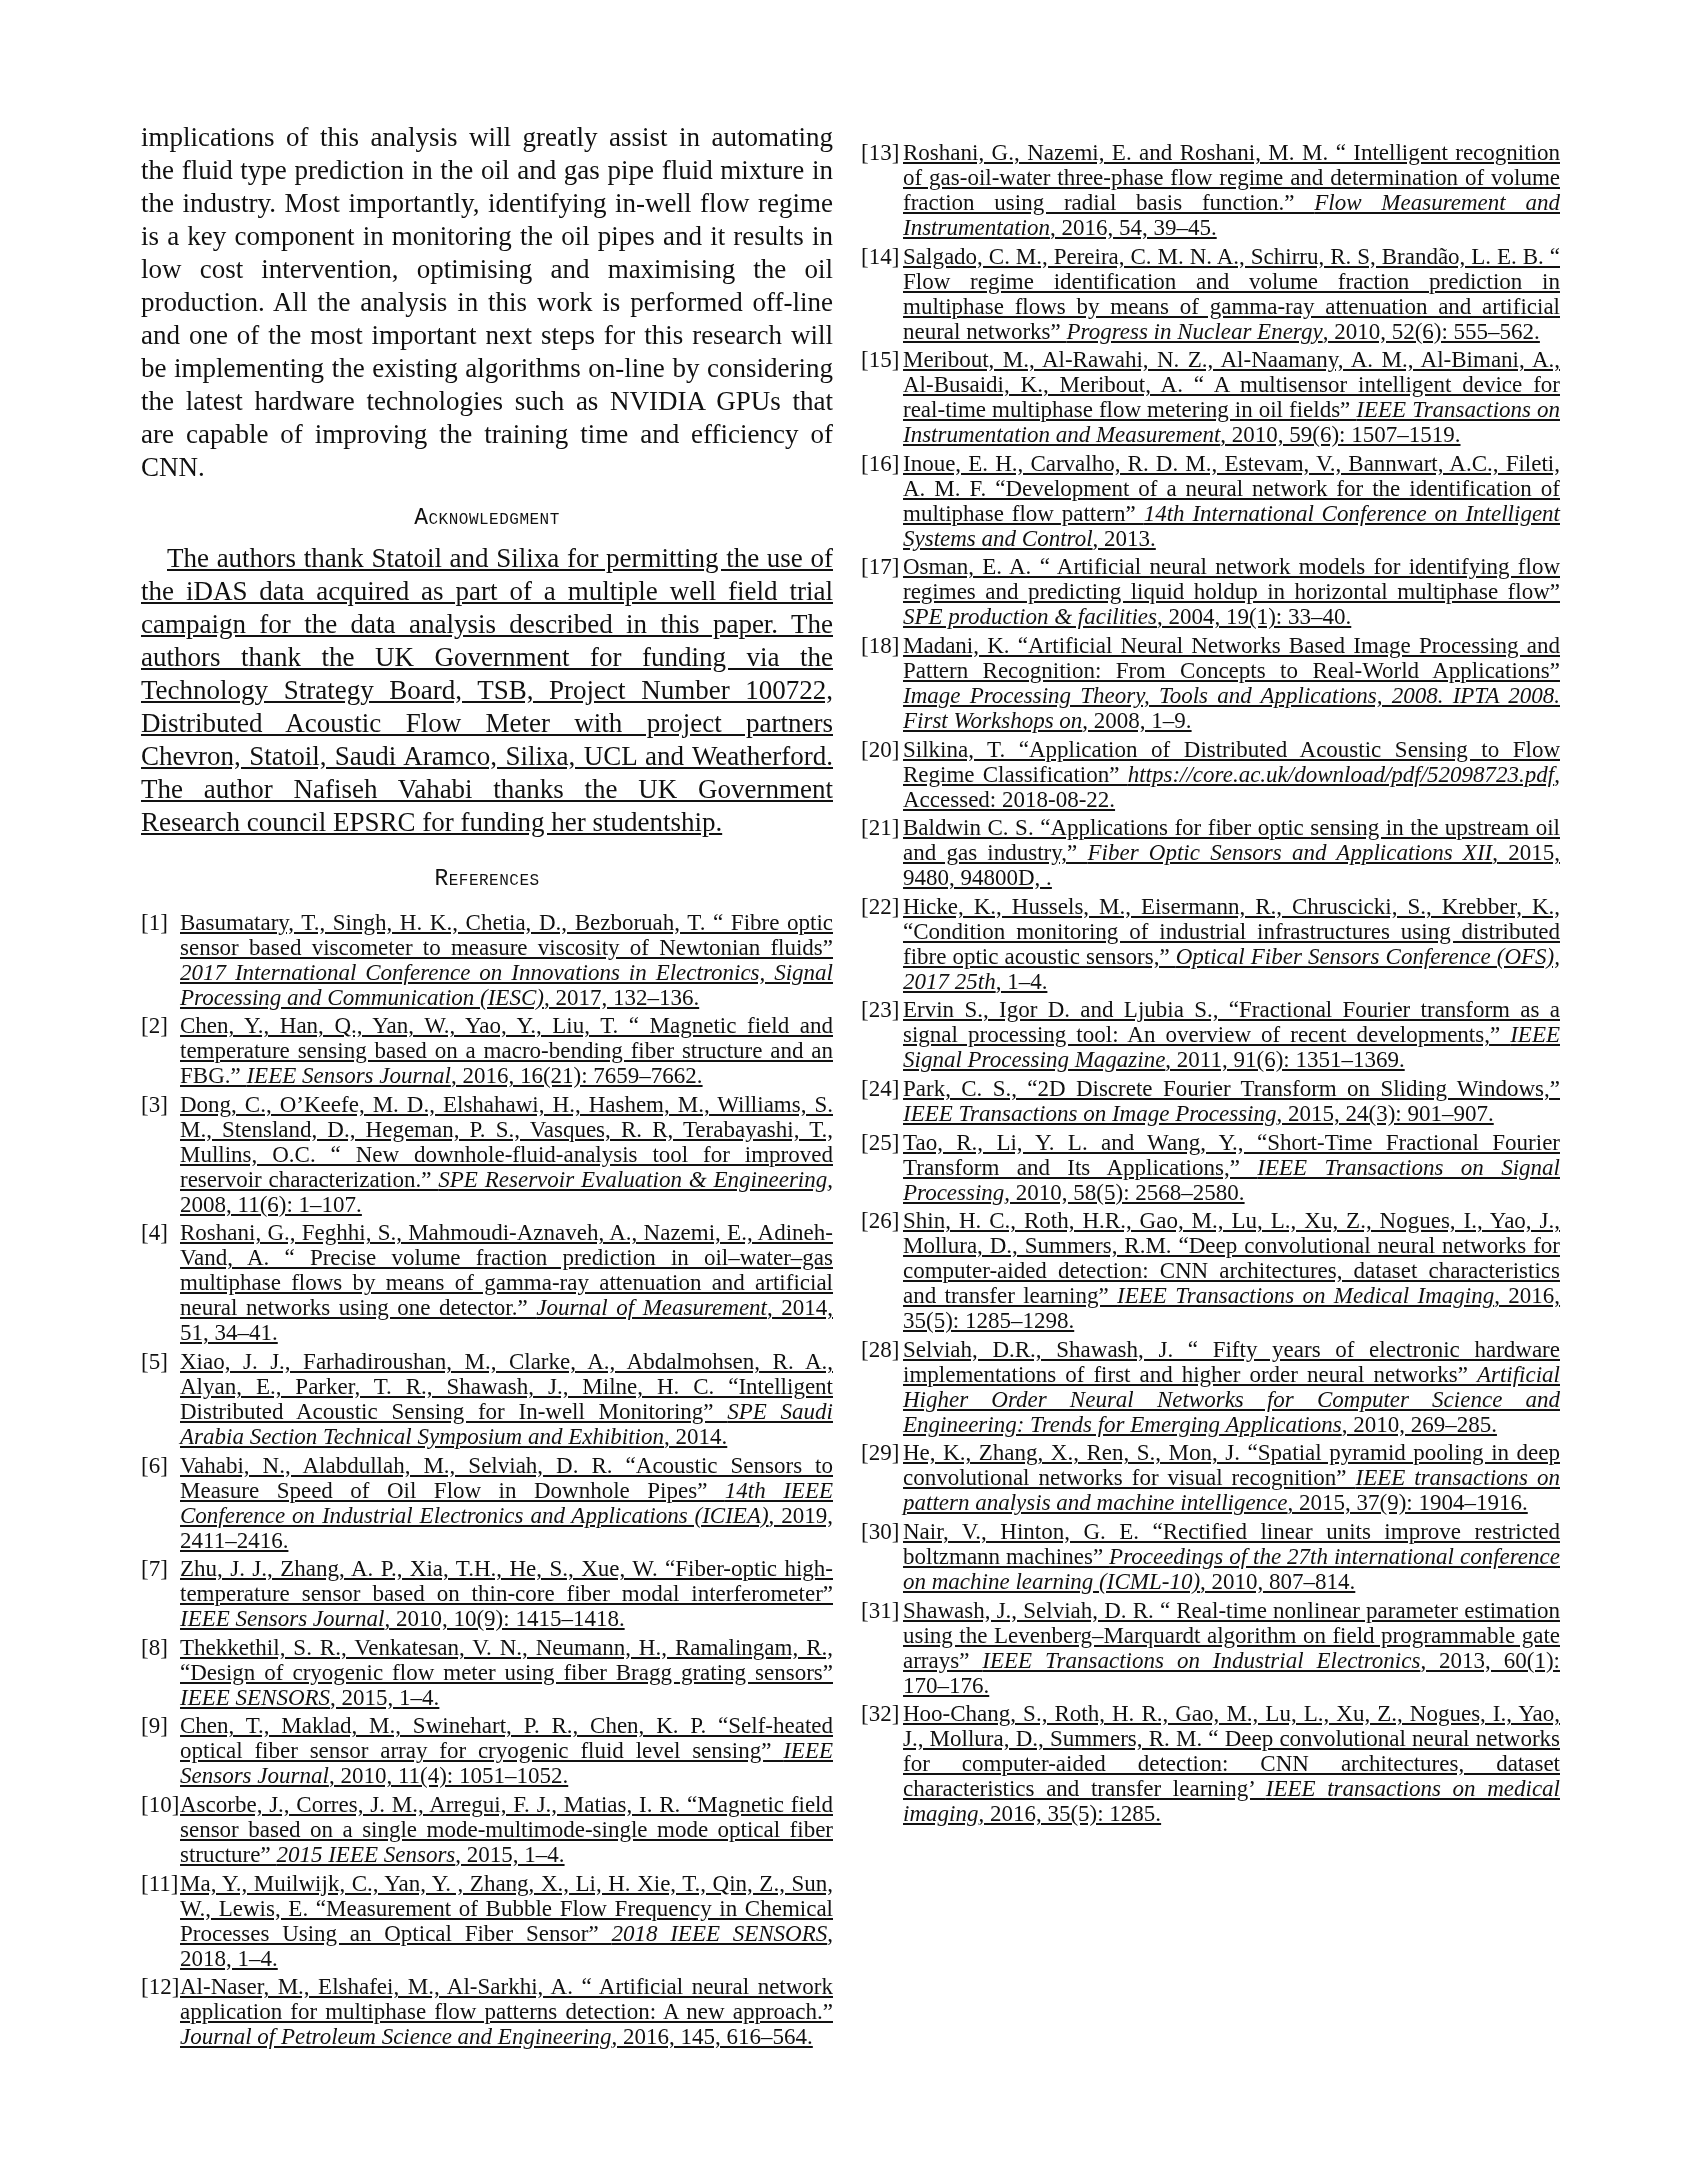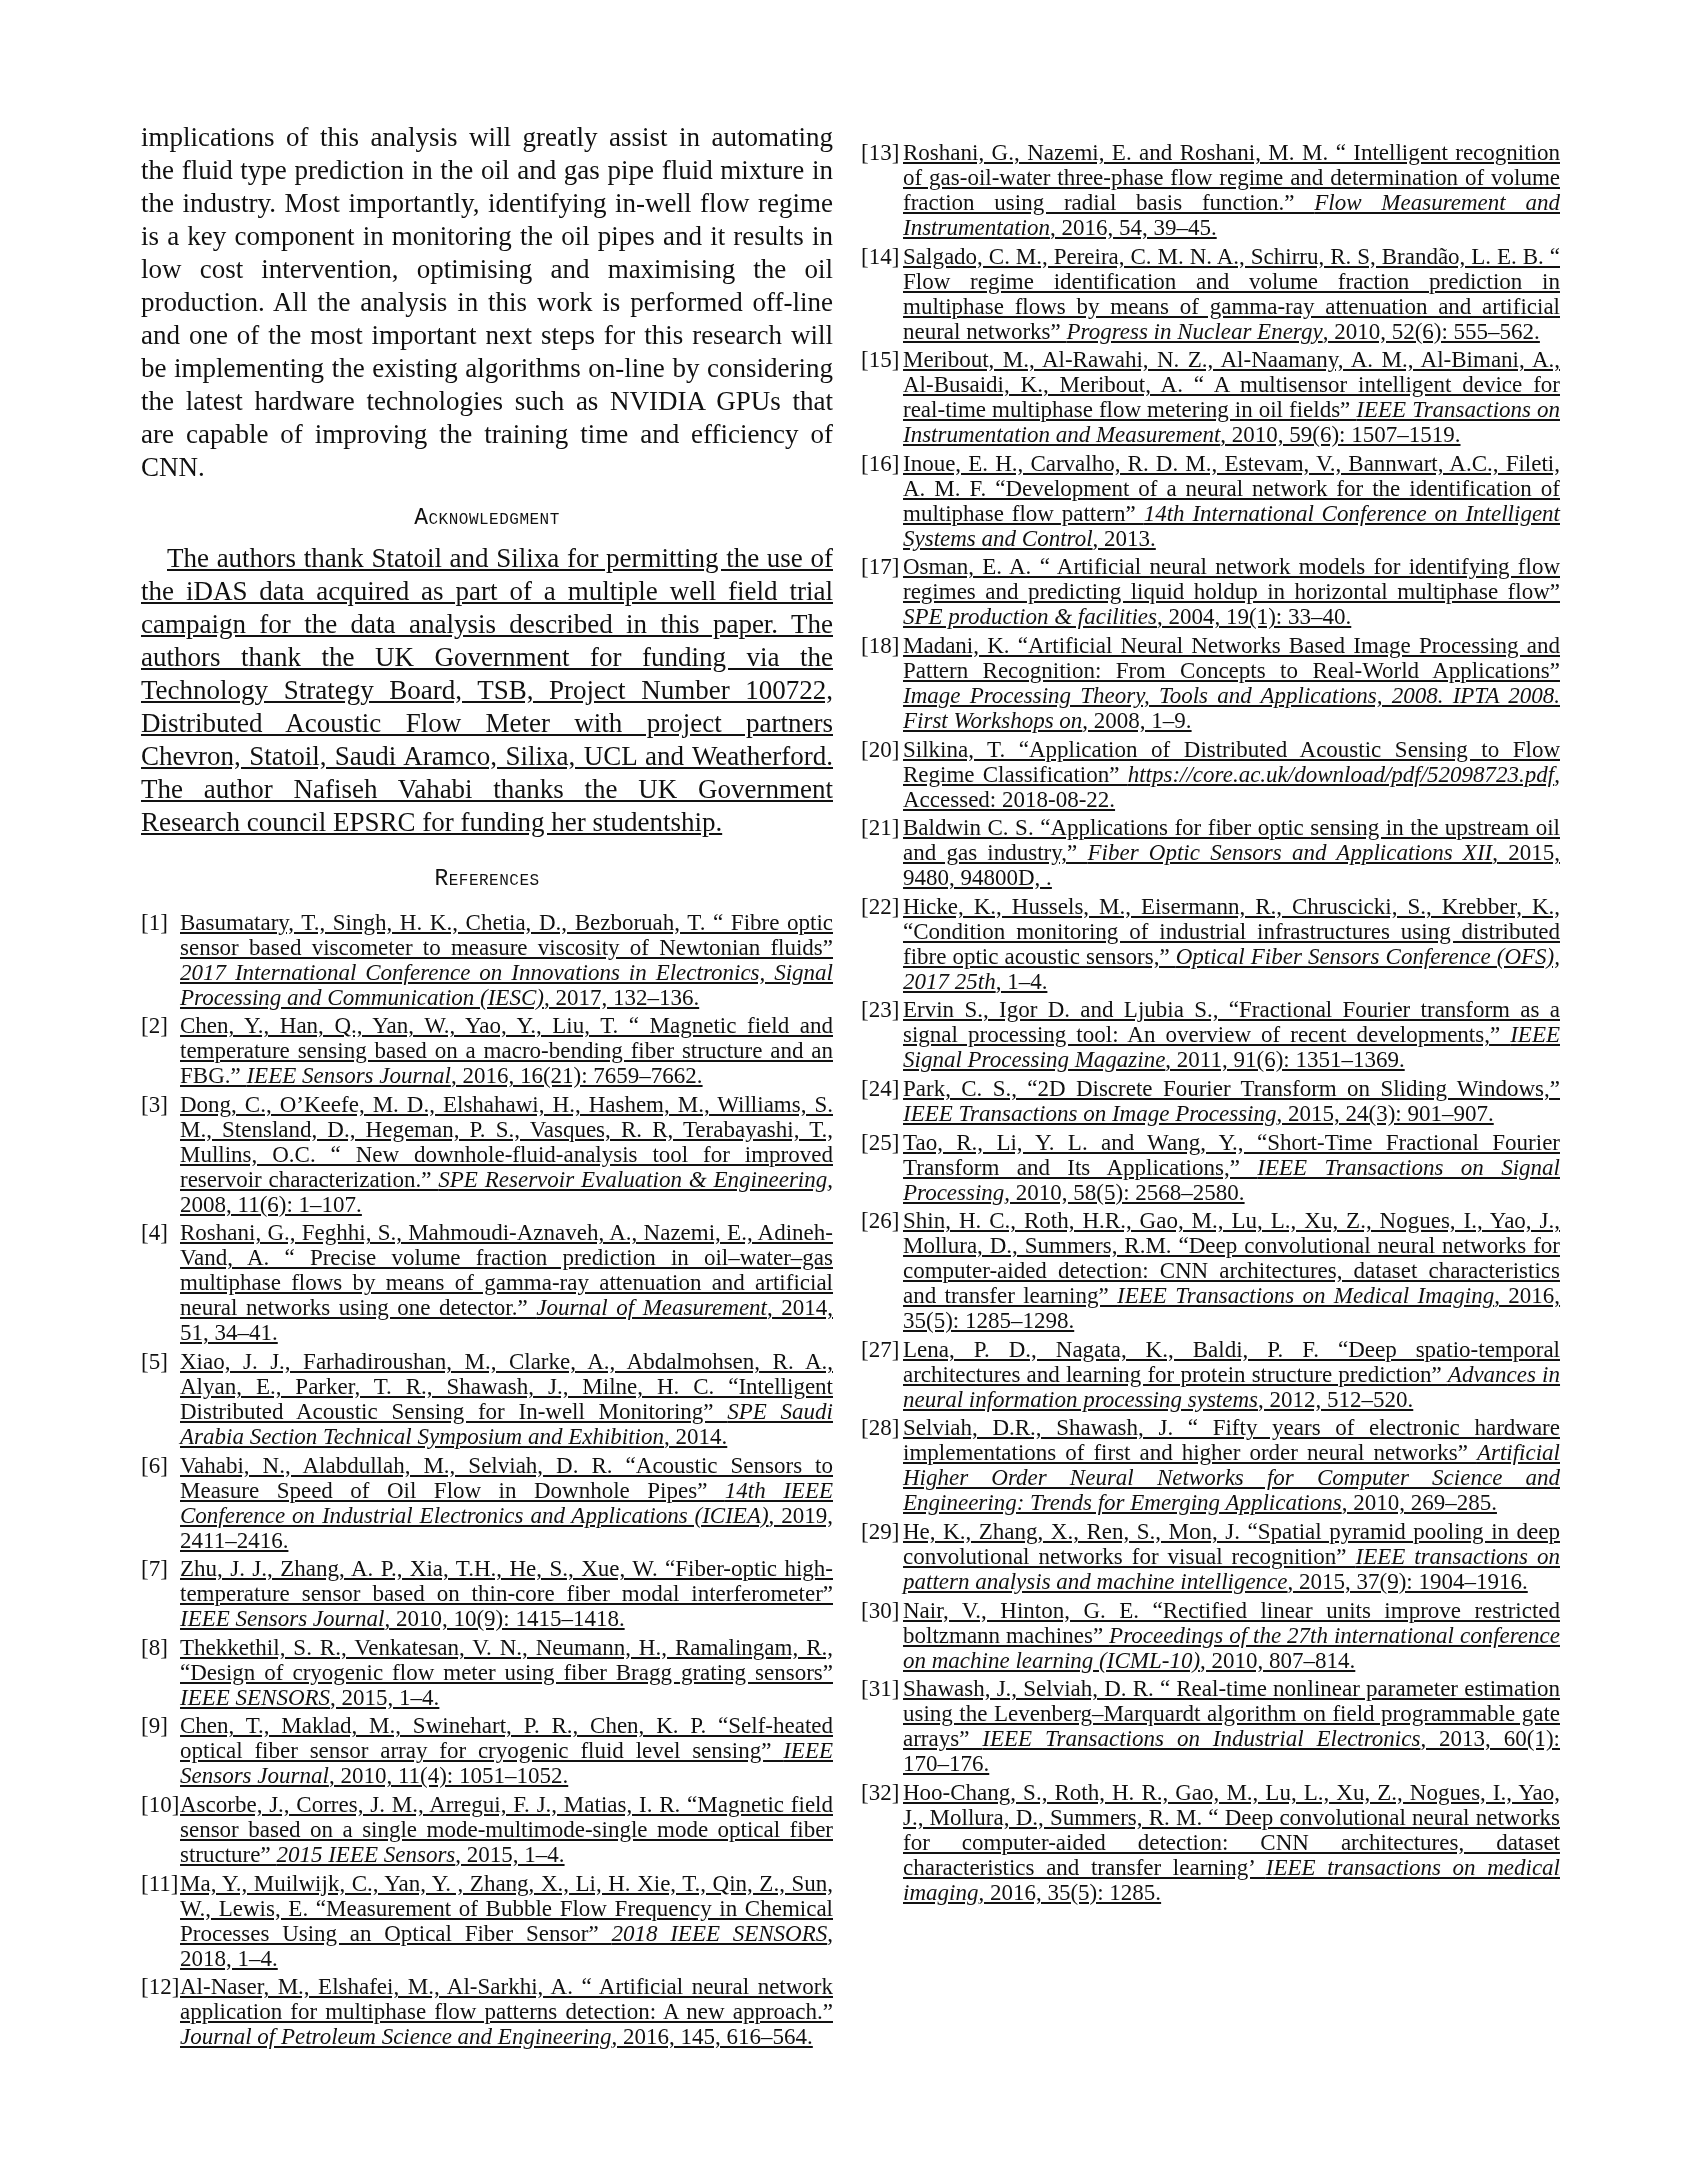--- a/index.html
+++ b/index.html
@@ -53,21 +53,20 @@
       <li class="ref"><span class="ref-num">[16]</span><span class="ref-text"><span>Inoue, E. H., Carvalho, R. D. M., Estevam, V., Bannwart, A.C., Fileti, A. M. F. “Development of a neural network for the identification of multiphase flow pattern” </span><i>14th International Conference on Intelligent Systems and Control</i><span>, 2013.</span></span></li>
       <li class="ref"><span class="ref-num">[17]</span><span class="ref-text"><span>Osman, E. A. “ Artificial neural network models for identifying flow regimes and predicting liquid holdup in horizontal multiphase flow” </span><i>SPE production &amp; facilities</i><span>, 2004, 19(1): 33–40.</span></span></li>
       <li class="ref"><span class="ref-num">[18]</span><span class="ref-text"><span>Madani, K. “Artificial Neural Networks Based Image Processing and Pattern Recognition: From Concepts to Real-World Applications” </span><i>Image Processing Theory, Tools and Applications, 2008. IPTA 2008. First Workshops on</i><span>, 2008, 1–9.</span></span></li>
       <li class="ref"><span class="ref-num">[20]</span><span class="ref-text"><span>Silkina, T. “Application of Distributed Acoustic Sensing to Flow Regime Classification” </span><i>https://core.ac.uk/download/pdf/52098723.pdf</i><span>, Accessed: 2018-08-22.</span></span></li>
       <li class="ref"><span class="ref-num">[21]</span><span class="ref-text"><span>Baldwin C. S. “Applications for fiber optic sensing in the upstream oil and gas industry,” </span><i>Fiber Optic Sensors and Applications XII</i><span>, 2015, 9480, 94800D, .</span></span></li>
       <li class="ref"><span class="ref-num">[22]</span><span class="ref-text"><span>Hicke, K., Hussels, M., Eisermann, R., Chruscicki, S., Krebber, K., “Condition monitoring of industrial infrastructures using distributed fibre optic acoustic sensors,” </span><i>Optical Fiber Sensors Conference (OFS), 2017 25th</i><span>, 1–4.</span></span></li>
       <li class="ref"><span class="ref-num">[23]</span><span class="ref-text"><span>Ervin S., Igor D. and Ljubia S., “Fractional Fourier transform as a signal processing tool: An overview of recent developments,” </span><i>IEEE Signal Processing Magazine</i><span>, 2011, 91(6): 1351–1369.</span></span></li>
       <li class="ref"><span class="ref-num">[24]</span><span class="ref-text"><span>Park, C. S., “2D Discrete Fourier Transform on Sliding Windows,” </span><i>IEEE Transactions on Image Processing</i><span>, 2015, 24(3): 901–907.</span></span></li>
       <li class="ref"><span class="ref-num">[25]</span><span class="ref-text"><span>Tao, R., Li, Y. L. and Wang, Y., “Short-Time Fractional Fourier Transform and Its Applications,” </span><i>IEEE Transactions on Signal Processing</i><span>, 2010, 58(5): 2568–2580.</span></span></li>
       <li class="ref"><span class="ref-num">[26]</span><span class="ref-text"><span>Shin, H. C., Roth, H.R., Gao, M., Lu, L., Xu, Z., Nogues, I., Yao, J., Mollura, D., Summers, R.M. “Deep convolutional neural networks for computer-aided detection: CNN architectures, dataset characteristics and transfer learning” </span><i>IEEE Transactions on Medical Imaging</i><span>, 2016, 35(5): 1285–1298.</span></span></li>
-      <li class="ref"><span class="ref-num">[27]</span><span class="ref-text"><span>Lena, P. D., Nagata, K., Baldi, P. F. “Deep spatio-temporal architectures and learning for protein structure prediction” </span><i>Advances in neural information processing systems</i><span>, 2012, 512–520.</span></span></li>
       <li class="ref"><span class="ref-num">[28]</span><span class="ref-text"><span>Selviah, D.R., Shawash, J. “ Fifty years of electronic hardware implementations of first and higher order neural networks” </span><i>Artificial Higher Order Neural Networks for Computer Science and Engineering: Trends for Emerging Applications</i><span>, 2010, 269–285.</span></span></li>
       <li class="ref"><span class="ref-num">[29]</span><span class="ref-text"><span>He, K., Zhang, X., Ren, S., Mon, J.  “Spatial pyramid pooling in deep convolutional networks for visual recognition” </span><i>IEEE transactions on pattern analysis and machine intelligence</i><span>, 2015, 37(9): 1904–1916.</span></span></li>
       <li class="ref"><span class="ref-num">[30]</span><span class="ref-text"><span>Nair, V., Hinton, G. E. “Rectified linear units improve restricted boltzmann machines” </span><i>Proceedings of the 27th international conference on machine learning (ICML-10)</i><span>, 2010, 807–814.</span></span></li>
       <li class="ref"><span class="ref-num">[31]</span><span class="ref-text"><span>Shawash, J., Selviah, D. R. “ Real-time nonlinear parameter estimation using the Levenberg–Marquardt algorithm on field programmable gate arrays” </span><i>IEEE Transactions on Industrial Electronics</i><span>, 2013, 60(1): 170–176.</span></span></li>
       <li class="ref"><span class="ref-num">[32]</span><span class="ref-text"><span>Hoo-Chang, S., Roth, H. R., Gao, M., Lu, L., Xu, Z., Nogues, I., Yao, J., Mollura, D., Summers, R. M. “ Deep convolutional neural networks for computer-aided detection: CNN architectures, dataset characteristics and transfer learning’ </span><i>IEEE transactions on medical imaging</i><span>, 2016, 35(5): 1285.</span></span></li>
     </ol>
 </div>
 
 
 </body></html>

